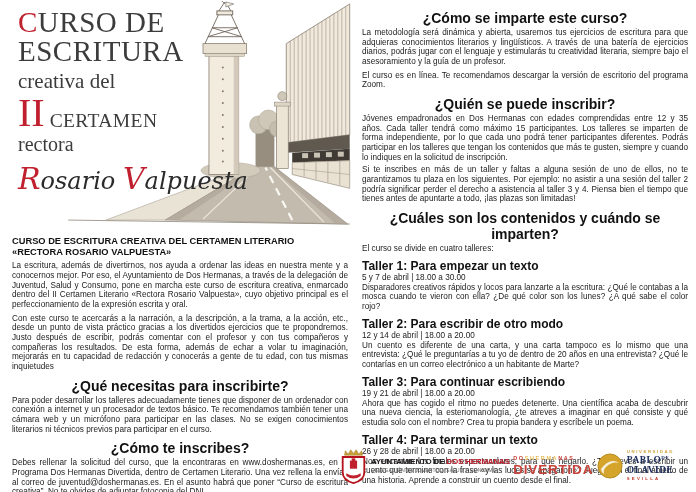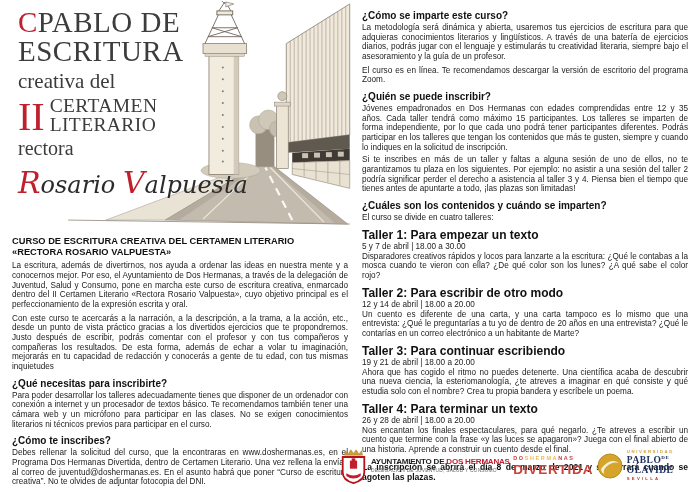--- a/index.html
+++ b/index.html
@@ -26,21 +26,21 @@
   .t-cert-lines { font-family:"Liberation Serif", serif; font-size:19.5px; line-height:0.98;
                   letter-spacing:0.4px; color:#3d3c3c; }
   .t-rectora { font-family:"Liberation Serif", serif; font-size:20px; color:#3d3c3c; margin-top:3px; }
   .t-name { font-family:"DejaVu Serif", serif; font-style:italic; font-size:24px;
             color:#2b2b2b; margin-top:5px; white-space:nowrap; }
   .t-name .cap { font-size:30px; }
 
   
   .lhead { font-weight:bold; font-size:9.3px; line-height:1.2; margin:8px 0 3px; color:#111; }
   .para  { font-size:8.2px; line-height:1.18; text-align:justify; margin:0 0 4px; color:#222; }
-  .qhead { font-weight:bold; font-size:10px; margin:6px 0 2px; color:#111; }
+  .qhead { font-weight:bold; font-size:14px; margin:6px 0 2px; color:#111;text-align:center; }
   .taller-title { font-weight:bold; font-size:12px; margin:5px 0 0; color:#111; }
   .taller-date  { font-size:8.2px; margin:0 0 1px; color:#222; }
   .closing { font-weight:bold; font-size:8.6px; line-height:1.2; text-align:justify; margin-top:7px; color:#111; }
 
   
   .footer { position:absolute; left:340px; bottom:8px; width:334px;
             display:flex; align-items:center; justify-content:space-between; }
   .logo { display:flex; align-items:center; gap:4px; }
   .ayto-text { display:flex; flex-direction:column; line-height:1.1; }
   .ayto-l1 { font-size:8px; font-weight:bold; letter-spacing:-0.2px; color:#231f20; white-space:nowrap; }
@@ -129,28 +129,27 @@
         <polygon points="240,164 298,162 298,190 240,176" fill="#e9e2d3" stroke="#887e70" stroke-width="0.6"></polygon>
         <path d="M252,163.5 V178 M264,163 V181 M276,162.7 V184 M288,162.3 V187" stroke="#9a9083" stroke-width="0.6" fill="none"></path>
         <line x1="240" y1="170" x2="298" y2="176" stroke="#9a9083" stroke-width="0.5"></line>
 
         <rect x="224" y="106" width="12" height="64" fill="#ece5d6" stroke="#887e70" stroke-width="0.7"></rect>
         <rect x="222" y="103" width="16" height="4" fill="#ddd5c5" stroke="#887e70" stroke-width="0.5"></rect>
         <circle cx="230" cy="97" r="4.5" fill="#cfc7b7" stroke="#887e70" stroke-width="0.6"></circle>
       </svg>
 
       <div class="title-block">
-        <div class="t-big"><span class="accent">C</span><span>PABLO DE</span></div>
+        <div class="t-big"><span class="accent">C</span><span>URSO DE</span></div>
         <div class="t-big">ESCRITURA</div>
         <div class="t-creativa">creativa del</div>
         <div class="t-certamen">
           <span class="t-numeral accent">II</span>
           <span class="t-cert-lines">
             <div>CERTAMEN</div>
-            <div>LITERARIO</div>
           </span>
         </div>
         <div class="t-rectora">rectora</div>
         <div class="t-name"><span class="cap accent">R</span><span>osario </span><span class="cap accent">V</span><span>alpuesta</span></div>
       </div>
     </div>
 
     <div class="lhead">
       <div>CURSO DE ESCRITURA CREATIVA DEL CERTAMEN LITERARIO</div>
       <div>«RECTORA ROSARIO VALPUESTA»</div>

